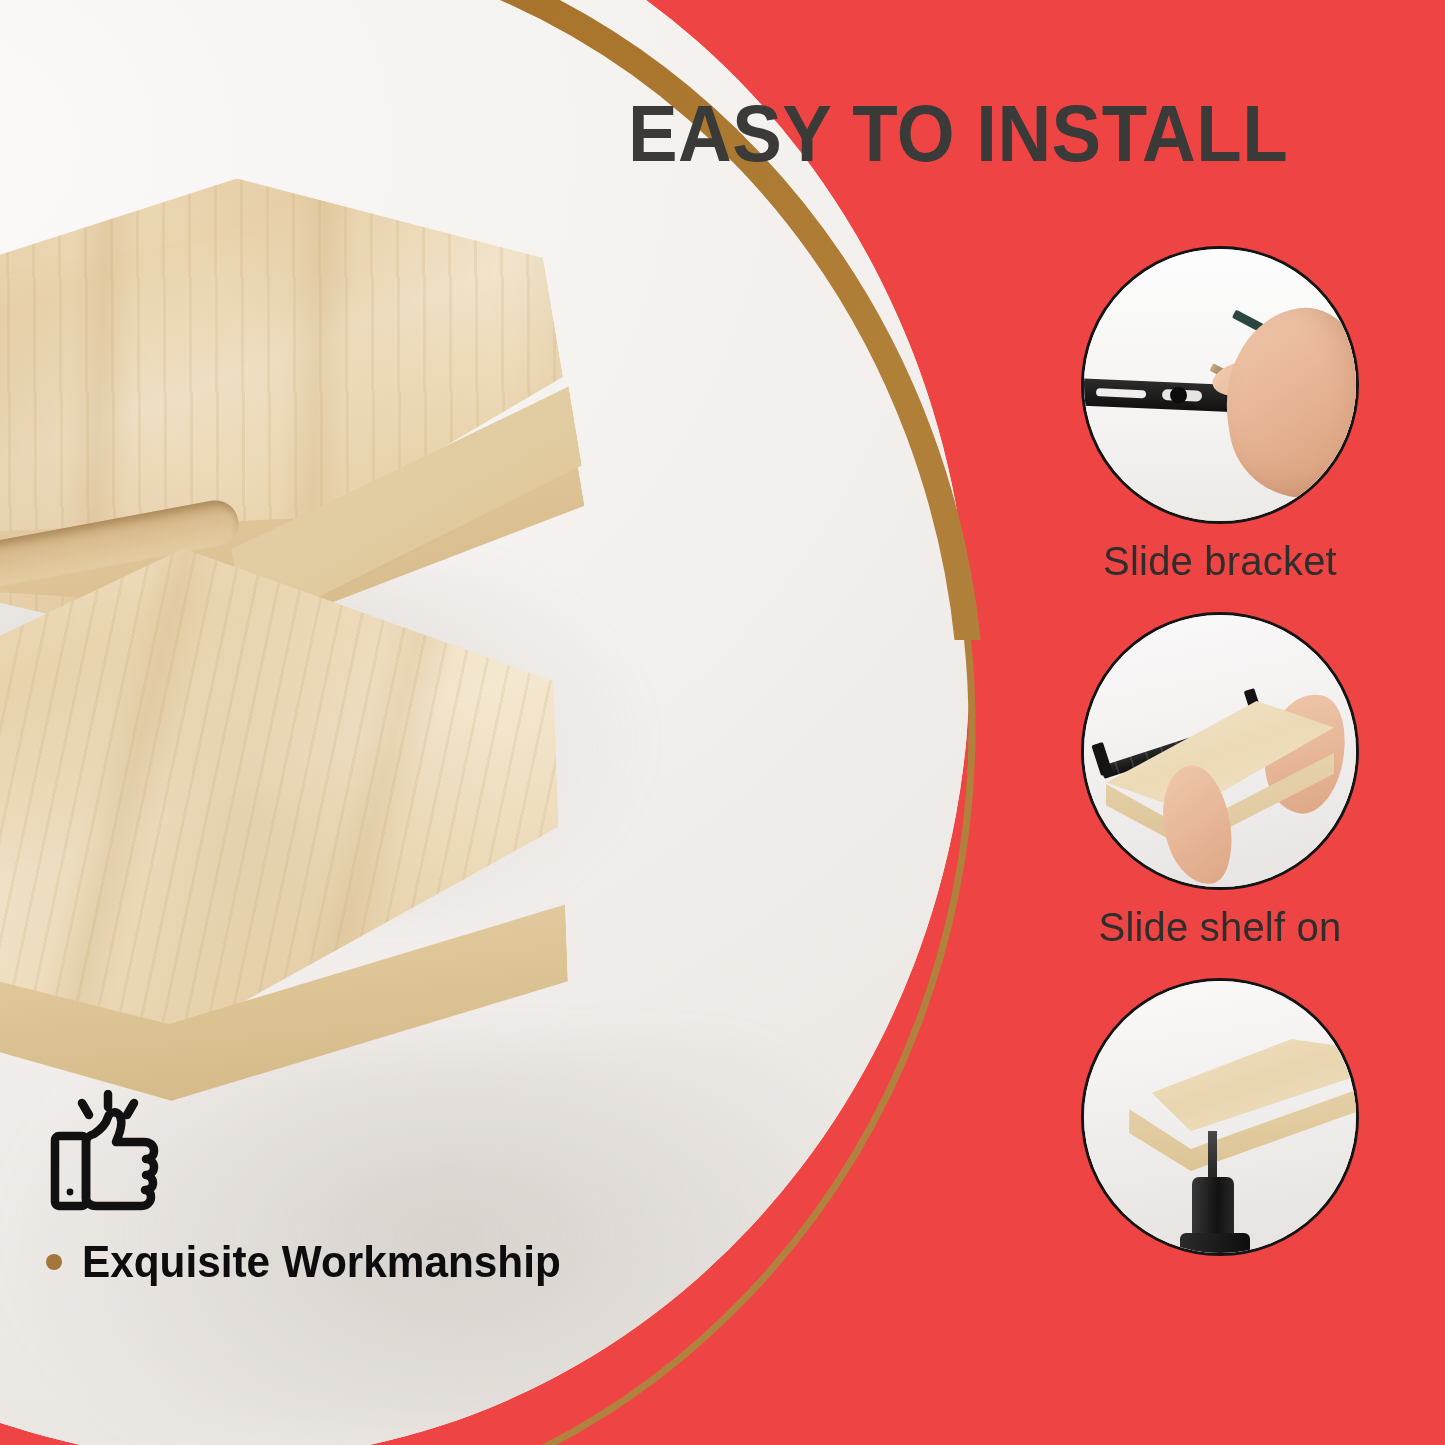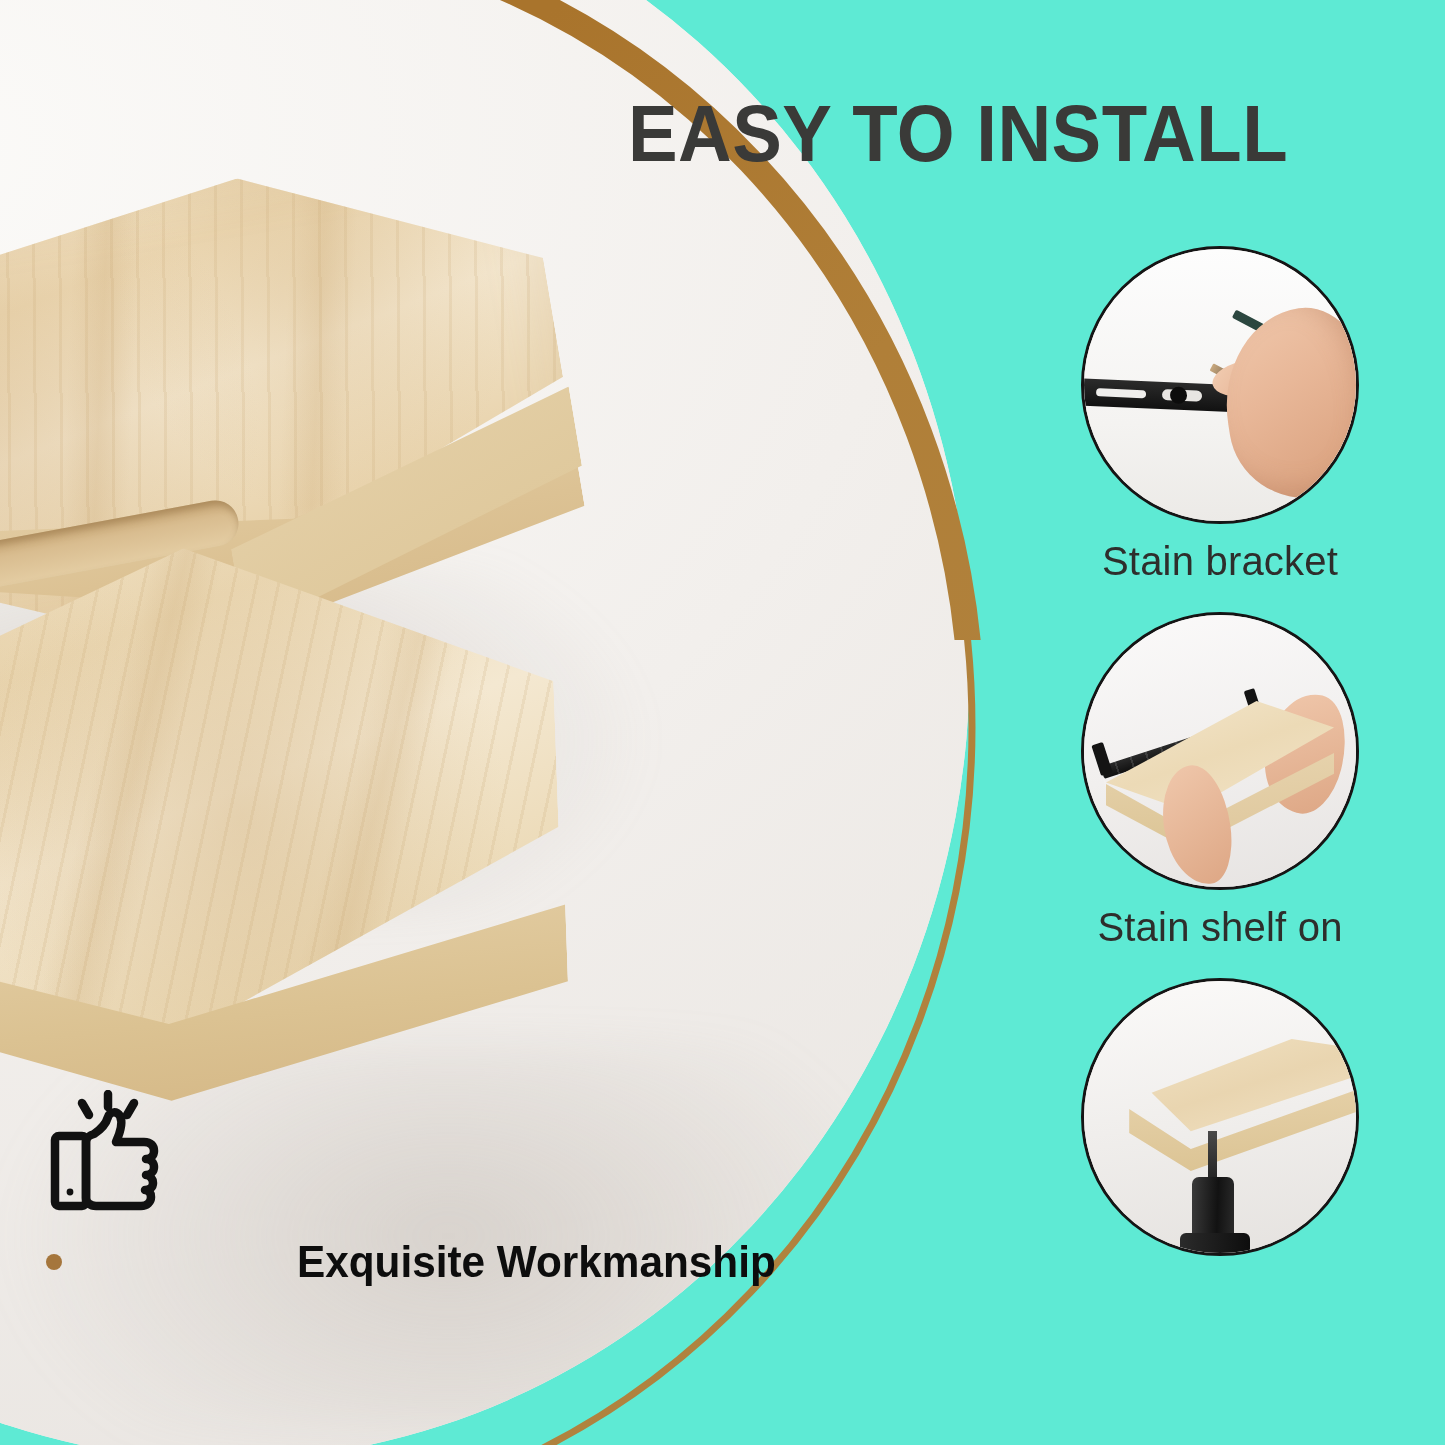--- a/index.html
+++ b/index.html
@@ -2,21 +2,21 @@
 <html><head>
 <meta charset="utf-8">
 <style>
   html,body{margin:0;padding:0;}
   body{
     width:1445px;height:1445px;
     background:#f5f4f2;
     font-family:"Liberation Sans", sans-serif;
     overflow:hidden;
   }
-  #stage{position:relative;width:1445px;height:1445px;overflow:hidden;background:#5eead4;}
+  #stage{position:relative;width:1445px;height:1445px;overflow:hidden;background:#ef4444;}
 
   
   .hero-clip{
     position:absolute;left:0;top:0;width:985px;height:1445px;overflow:hidden;
   }
   .hero-circle{
     position:absolute;
     left:-520px; top:-140px;
     width:1490px;height:1600px;
     border-radius:50%;
@@ -260,23 +260,22 @@
     position:absolute;left:96px;top:252px;width:70px;height:44px;
     background:linear-gradient(92deg,#2b2b2b,#0d0d0d);
     border-radius:6px;
   }
 
   
   .features{position:absolute;left:46px;top:1090px;width:760px;}
   .thumb-icon{width:132px;height:128px;display:block;}
   .feat-list{margin:18px 0 0 0;padding:0;list-style:none;}
   .feat-item{
-    display:flex;align-items:center;gap:36px;
+    display:flex;align-items:center;gap:20px;
     margin-bottom:22px;
-    justify-content:space-between;
   }
   .feat-dot{
     flex:0 0 auto;width:16px;height:16px;border-radius:50%;background:#a5763c;
   }
   .feat-text{
     font-family:"Liberation Sans", sans-serif;
     font-weight:700;font-size:45px;line-height:52px;color:#0d0d0d;
     transform:scaleX(.94);transform-origin:left center;white-space:nowrap;
   }
 </style>
@@ -343,39 +342,39 @@
         <div class="s1-bracket">
           <div class="s1-slot"></div>
           <div class="s1-slot2"></div>
           <div class="s1-hole"></div>
         </div>
         <div class="s1-tip"></div>
         <div class="s1-pencil"></div>
         <div class="s1-thumb"></div>
         <div class="s1-hand"></div>
       </div>
-      <div class="step-label">Stain bracket</div>
+      <div class="step-label">Slide bracket</div>
     </div>
 
     <div class="step">
       <div class="step-photo">
         <div class="s2-wall"></div>
         <div class="s2-rail"></div>
         <div class="s2-rail-lip"></div>
         <div class="s2-rail-end"></div>
         <div class="s2-rail-end2"></div>
         <div class="s2-handR"></div>
         <div class="s2-shelf">
           <div class="top"></div>
           <div class="side"></div>
           <div class="front"></div>
         </div>
         <div class="s2-handL"></div>
       </div>
-      <div class="step-label">Stain shelf on</div>
+      <div class="step-label">Slide shelf on</div>
     </div>
 
     <div class="step">
       <div class="step-photo">
         <div class="s3-wall"></div>
         <div class="s3-shelf">
           <div class="top"></div>
           <div class="front"></div>
         </div>
         <div class="s3-bit"></div>

